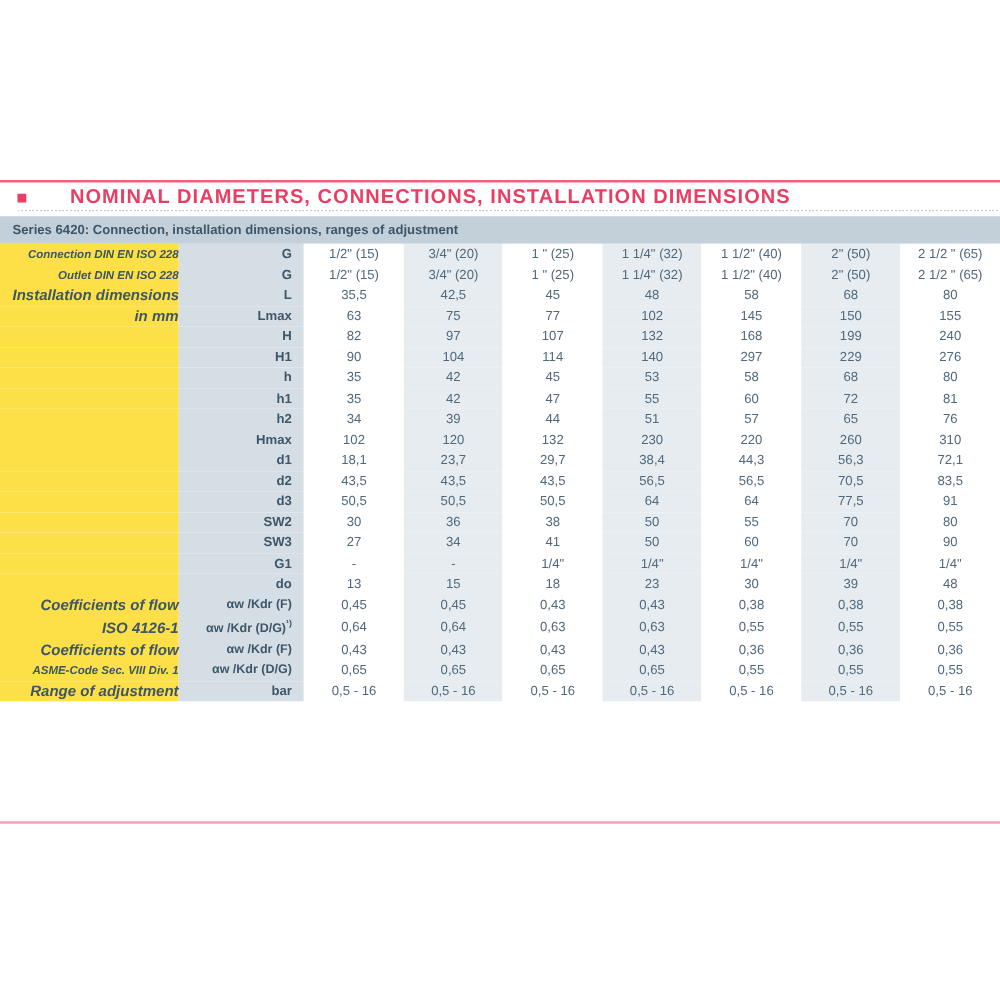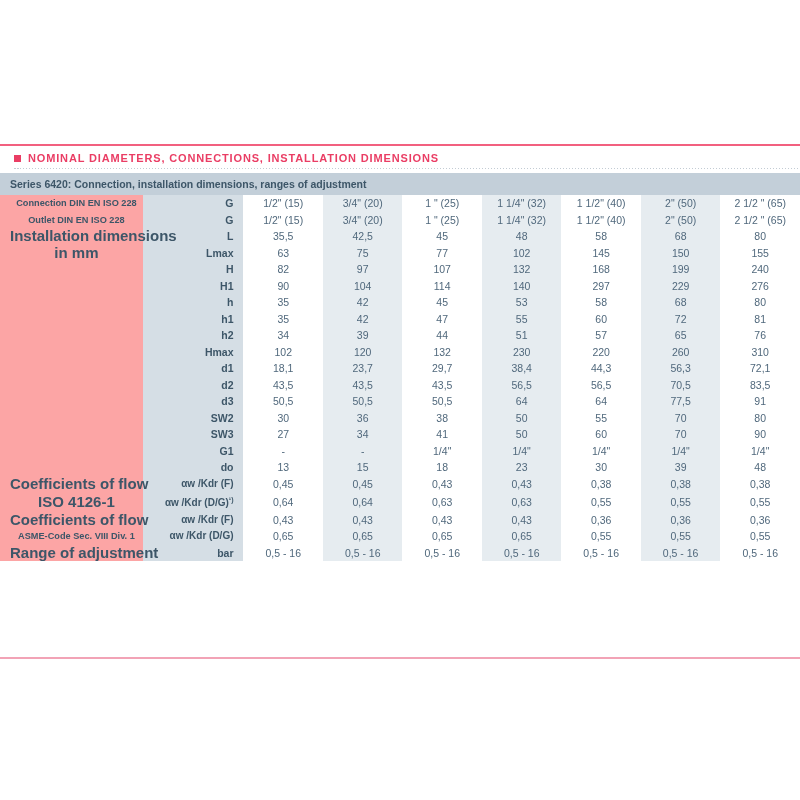--- a/index.html
+++ b/index.html
@@ -44,24 +44,25 @@
   }
   .section-bullet {
     width: 7px;
     height: 7px;
     background: #ea3d64;
     margin-right: 7px;
     flex: none;
   }
   .section-title {
     color: #ea3d64;
-    font-size: 11px;
+    font-size: 16px;
     font-weight: bold;
     letter-spacing: 0.85px;
     white-space: nowrap;
+    margin-left: 28px;
   }
   .section-rule-dotted {
     position: absolute;
     left: 14px;
     top: 168px;
     width: 786px;
     height: 1px;
     background-image: repeating-linear-gradient(
         to right, #c3ccd4 0 1.5px, rgba(255,255,255,0) 1.5px 3px);
   }
@@ -114,26 +115,27 @@
     color: #3d5668;
     height: 19px !important;
     line-height: 19px !important;
   }
   .hdr-label { padding-left: 10px !important; text-align: left; }
   .hdr-unit  { padding-right: 10px !important; text-align: right; }
   .hdr-data  { text-align: center; }
 
   
   .lbl {
-    background: #fca5a5;
+    background: #fde047;
     color: #3d5668;
     padding-left: 10px !important;
-    text-align: center;
-  }
-  .lbl.b      { font-weight: bold; font-size: 15px; }
+    text-align: right;
+    font-style: italic;
+  }
+  .lbl.b      { font-weight: bold; font-size: 12px; }
   .lbl.small  { font-weight: bold; font-size: 9.2px; }
 
   .unit {
     background: #d5dee5;
     color: #3d5668;
     font-weight: bold;
     text-align: right;
     padding-right: 10px !important;
   }
   .unit.sym { font-size: 10px; }

